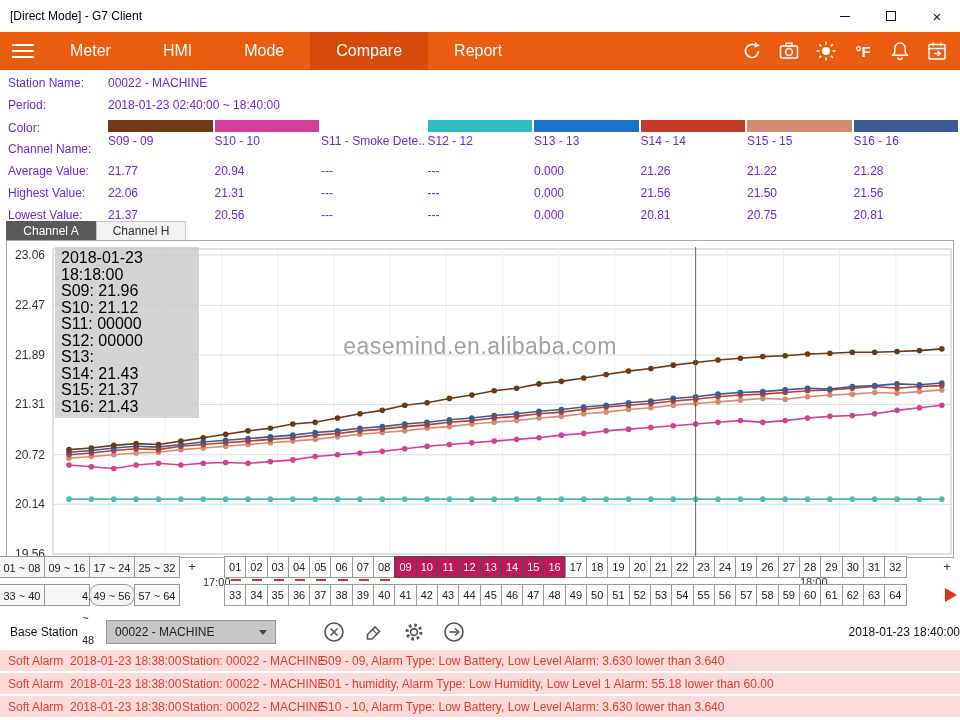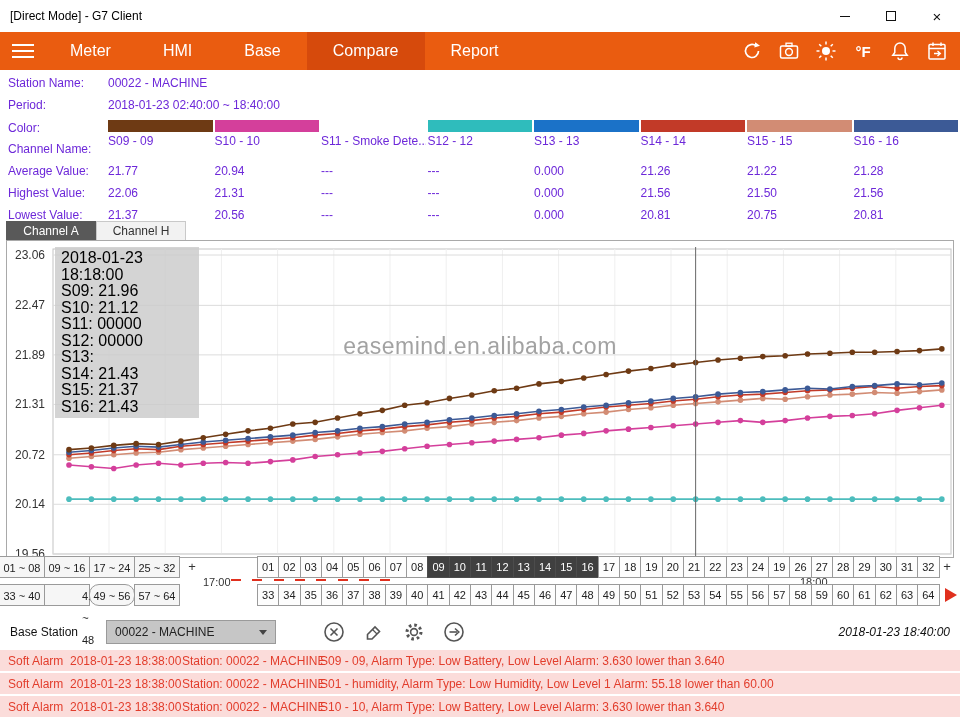--- a/index.html
+++ b/index.html
@@ -43,34 +43,34 @@
   .chart{position:absolute;top:240px;left:6px;width:948px;height:318px;background:#fff;border:1px solid #a9a9a9;box-sizing:border-box;}
   .watermark{position:absolute;left:0;right:0;top:92px;text-align:center;font-size:23px;color:#8c8c8c;opacity:.8;letter-spacing:.5px;pointer-events:none;}
   .tooltip{position:absolute;left:48px;top:6px;width:132px;background:rgba(203,203,203,.82);padding:3px 6px;color:#000;font-size:16px;line-height:16.5px;z-index:3;}
 
   
   .selector{position:absolute;top:554px;left:0;right:0;height:60px;font-size:11px;}
   .axis-label{position:absolute;top:22px;color:#333;font-size:11px;z-index:0;}
   .range-grid{position:absolute;left:0;top:2px;z-index:2;}
   .range-cell{position:absolute;width:46px;height:22px;line-height:22px;text-align:center;background:#f6f6f6;border:1px solid #9a9a9a;box-sizing:border-box;margin-left:-1px;color:#222;}
   .plus-btn{position:absolute;z-index:2;width:14px;height:22px;line-height:22px;text-align:center;color:#333;font-size:13px;}
-  .num-row{position:absolute;left:225px;display:flex;height:16px;z-index:2;margin-left:33px;}
+  .num-row{position:absolute;left:225px;display:flex;height:16px;z-index:2;}
   .num-cell{flex:0 0 22.3px;margin-left:-1px;height:22px;line-height:20px;text-align:center;border:1px solid #9a9a9a;box-sizing:border-box;background:#fdfdfd;color:#222;}
-  .num-cell.sel{background:#404040;border-color:#4c4c4c;color:#fff;}
+  .num-cell.sel{background:#be185d;border-color:#4c4c4c;color:#fff;}
   .alarm-mark{position:absolute;top:25px;width:10px;height:2px;background:#e0301e;z-index:2;}
   .next-arrow{position:absolute;right:3px;top:34px;width:0;height:0;border-top:7px solid transparent;border-bottom:7px solid transparent;border-left:12px solid #e0301e;z-index:2;}
 
   
   .bottombar{position:absolute;top:616px;left:0;right:0;height:32px;display:flex;align-items:center;font-size:12px;color:#111;}
   .bb-label{margin-left:10px;}
   .dropdown{margin-left:28px;width:170px;height:24px;background:#c6c6c6;border:1px solid #9a9a9a;display:flex;align-items:center;padding:0 8px;box-sizing:border-box;color:#222;}
   .dd-chevron{margin-left:auto;width:0;height:0;border-left:4px solid transparent;border-right:4px solid transparent;border-top:5px solid #444;}
   .bb-icons{margin-left:46px;display:flex;gap:16px;align-items:center;}
   .bicon{width:24px;height:24px;display:flex;align-items:center;justify-content:center;}
-  .bb-time{margin-left:auto;margin-right:10px;font-style:italic;}
+  .bb-time{margin-left:auto;}
 
   
   .alarms{position:absolute;top:650px;left:0;right:0;}
   .alarm-row{height:21px;margin-bottom:2px;background:#fbdcda;color:#e23d2c;font-size:12px;display:flex;align-items:center;white-space:nowrap;overflow:hidden;}
   .a-type{margin-left:8px;width:62px;}
   .a-time{width:112px;}
   .a-station{width:138px;}
   .a-msg{flex:1;}
 </style>
 </head>
@@ -93,21 +93,21 @@
 
   <div class="nav">
     <div class="hamburger">
         <i></i>
         <i></i>
         <i></i>
       </div>
     <div class="nav-items" id="nav-items">
         <div class="nav-item">Meter</div>
         <div class="nav-item">HMI</div>
-        <div class="nav-item">Base</div>
+        <div class="nav-item">Mode</div>
         <div class="nav-item active">Compare</div>
         <div class="nav-item">Report</div>
       </div>
     <div class="nav-icons">
       <span class="nicon">
         <svg width="22" height="22" viewBox="0 0 22 22">
             <path d="M17.5 11a6.5 6.5 0 1 1 -2.2 -4.9" fill="none" stroke="#fff" stroke-width="1.7"></path>
             <path d="M14.2 2.2 L19 5.8 L13.4 7.4 Z" fill="#fff"></path>
           </svg>
       </span>

